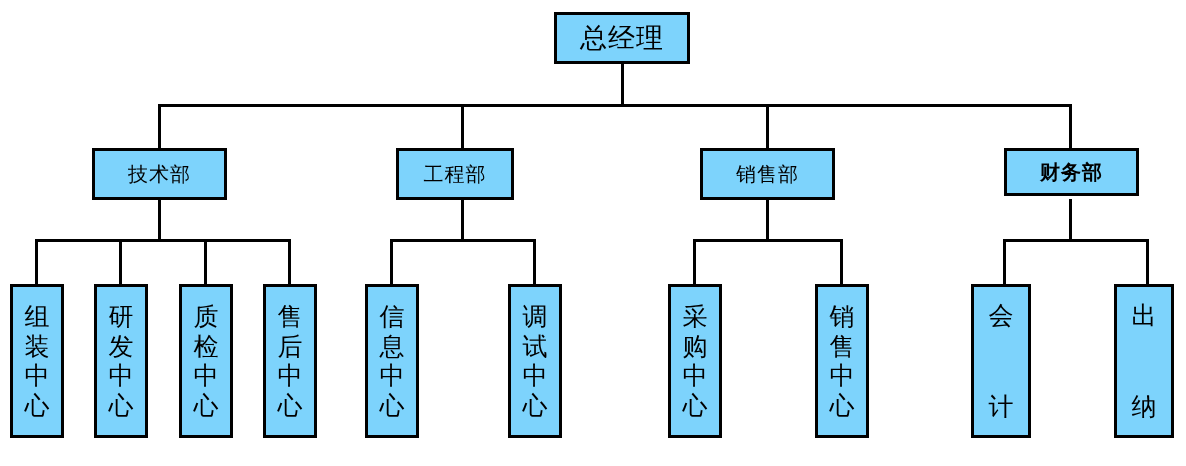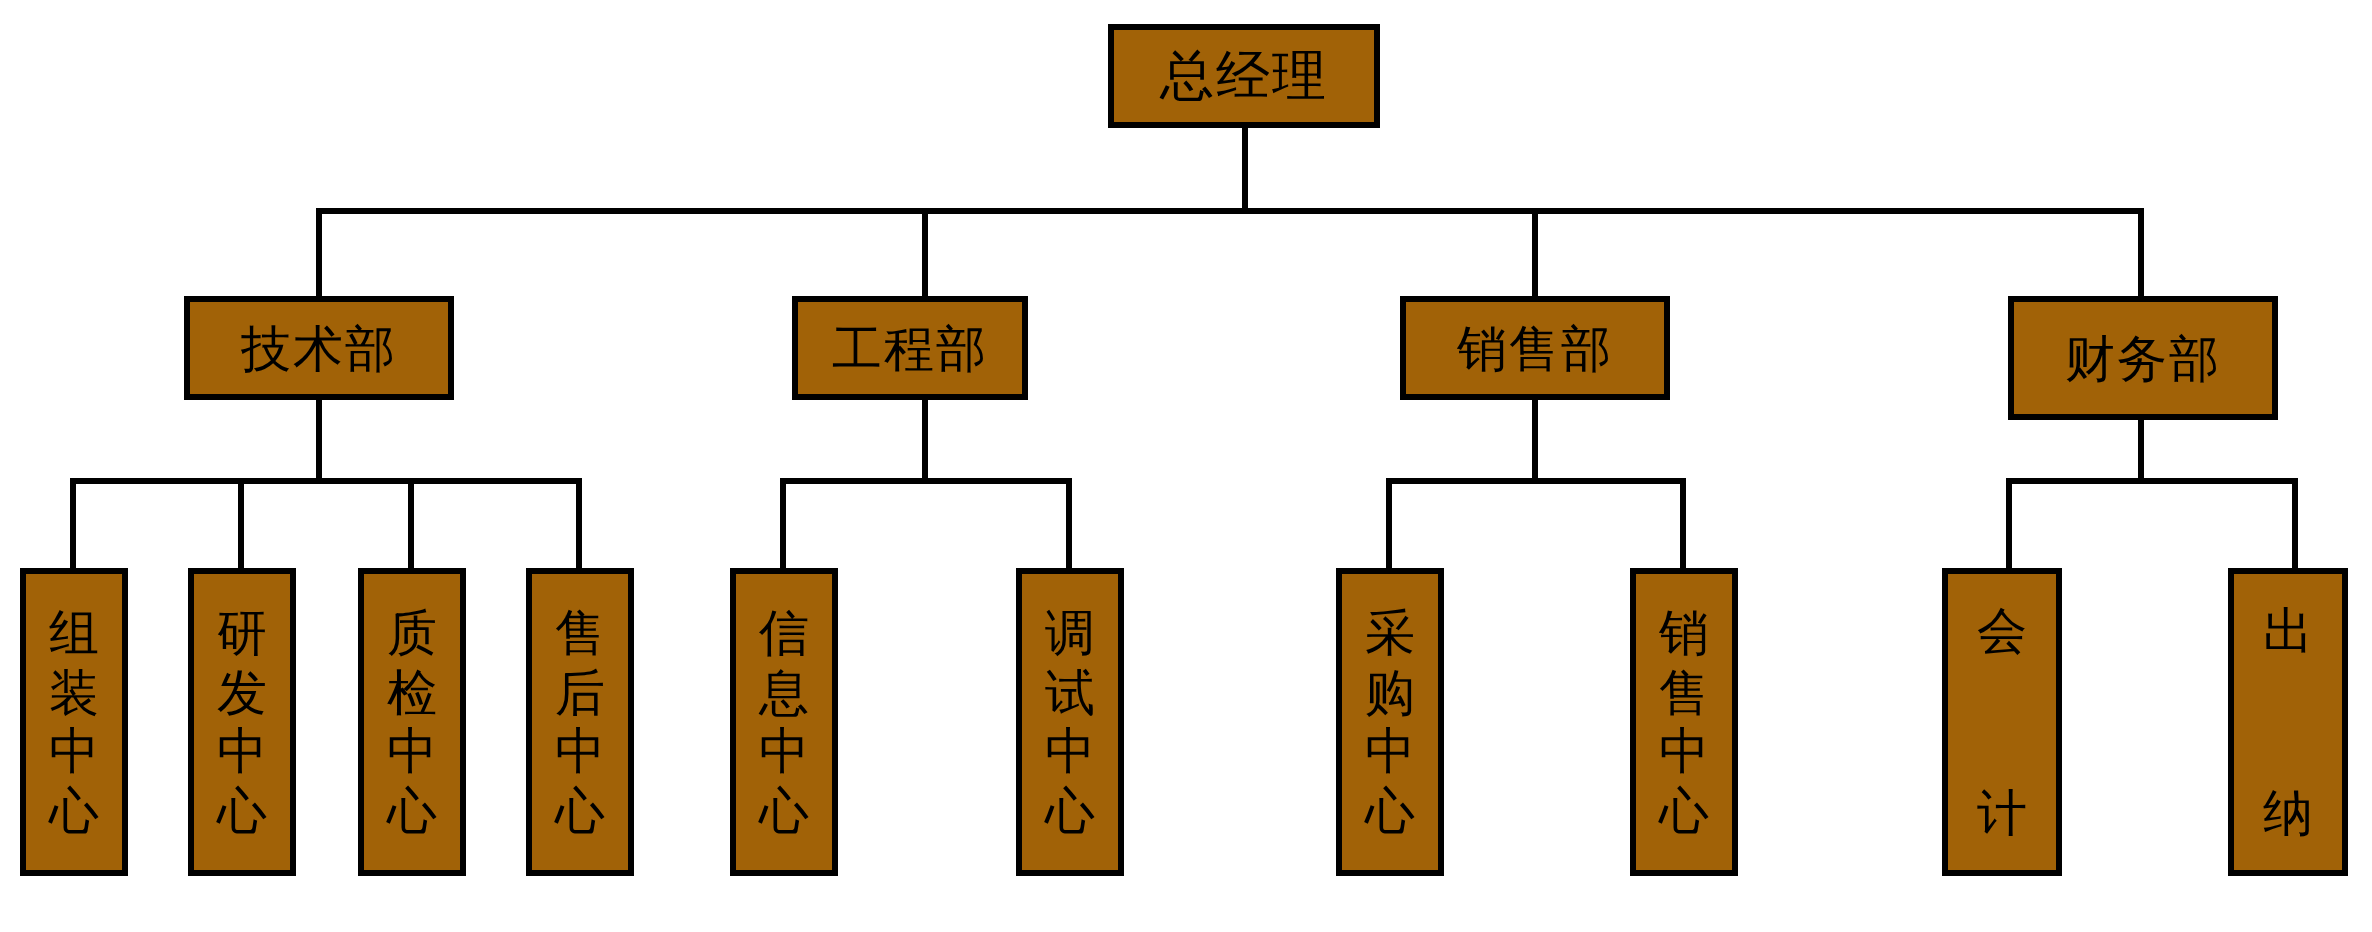--- a/index.html
+++ b/index.html
@@ -17,33 +17,33 @@
     height: 466px;
     background: #ffffff;
     overflow: hidden;
   }
 
   
   .box {
     position: absolute;
     box-sizing: border-box;
     border: 3px solid #000000;
-    background: #a16207;
+    background: #7dd3fc;
     display: flex;
     align-items: center;
     justify-content: center;
     color: #000000;
     z-index: 2;
   }
   .box-root {
     font-size: 27px;
     letter-spacing: 1px;
   }
   .box-dept {
-    font-size: 25px;
+    font-size: 20px;
     letter-spacing: 1px;
   }
   
   .box-leaf {
     flex-direction: column;
     align-items: center;
     justify-content: center;
     font-size: 25px;
     line-height: 1.18;
     padding: 6px 0;
@@ -108,21 +108,21 @@
 
   <div class="box box-dept" style="left:92px; top:148px; width:135px; height:52px;">
     <span>技术部</span>
   </div>
   <div class="box box-dept" style="left:396px; top:148px; width:118px; height:52px;">
     <span>工程部</span>
   </div>
   <div class="box box-dept" style="left:700px; top:148px; width:135px; height:52px;">
     <span>销售部</span>
   </div>
-  <div class="box box-dept" style="left:1004px; top:148px; width:135px; height:62px;">
+  <div class="box box-dept" style="left:1004px; top:148px; width:135px; height:48px;font-weight:bold;">
     <span>财务部</span>
   </div>
 
   <div class="box box-leaf" style="left:10px; top:284px; width:54px; height:154px;">
     <span class="ch">组</span>
     <span class="ch">装</span>
     <span class="ch">中</span>
     <span class="ch">心</span>
   </div>
   <div class="box box-leaf" style="left:94px; top:284px; width:54px; height:154px;">

